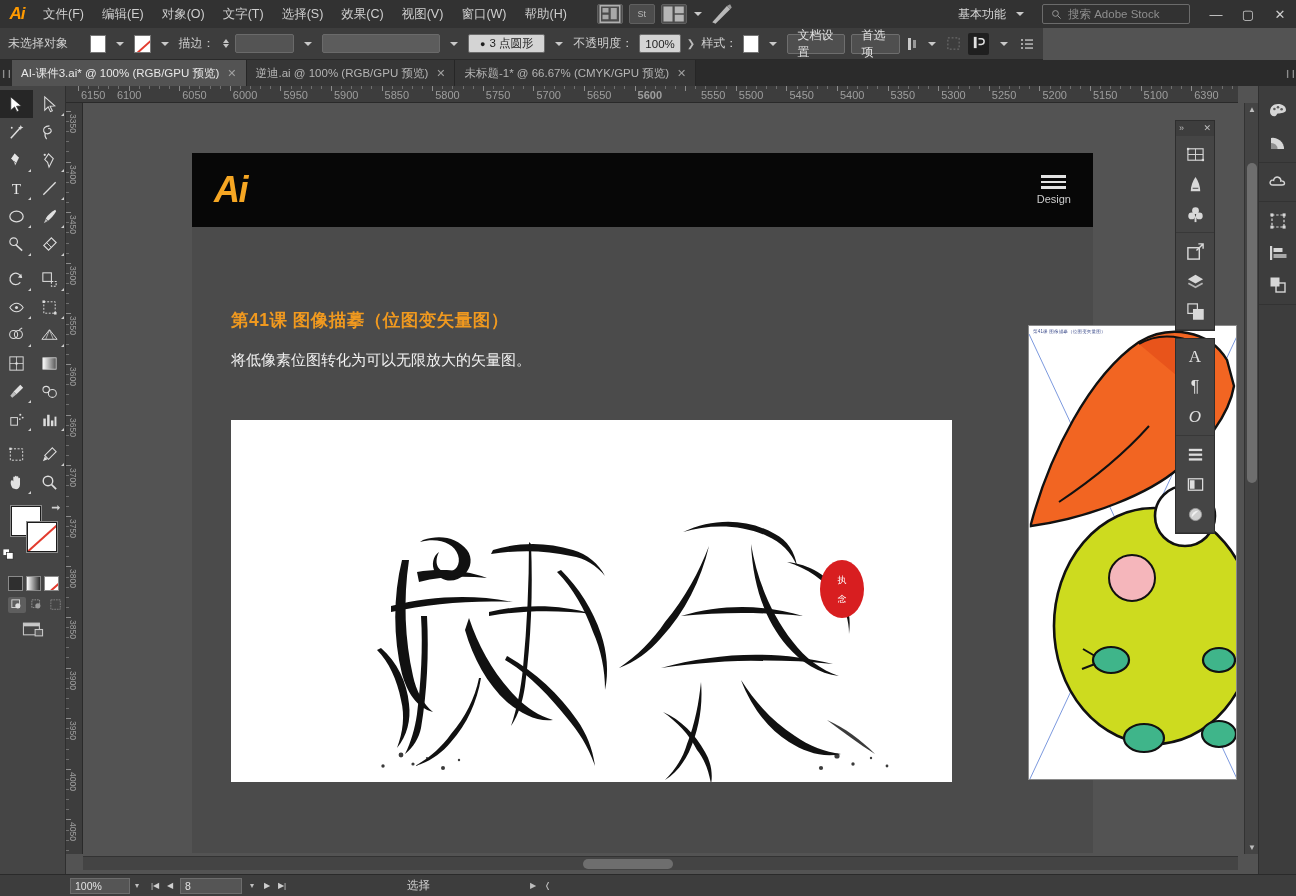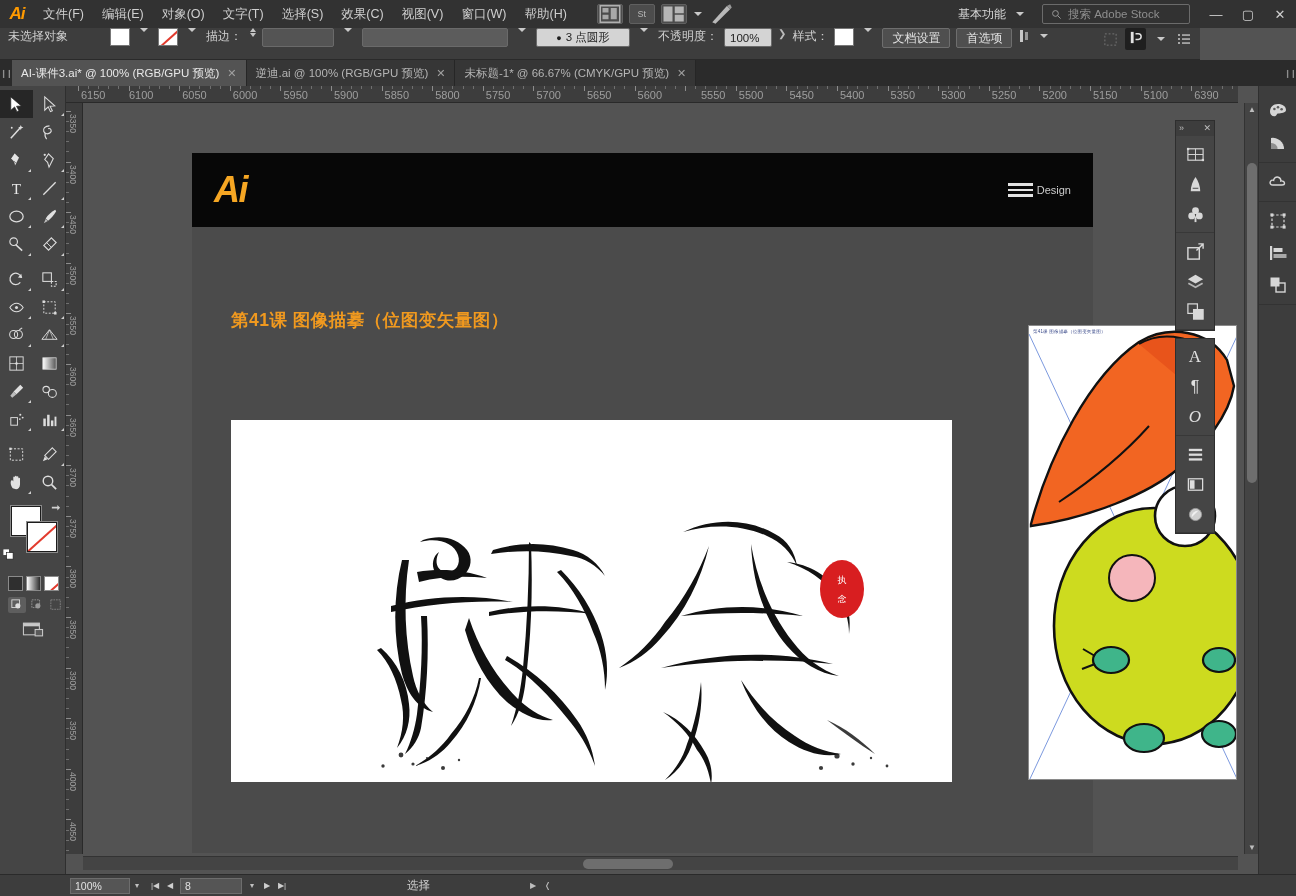--- a/index.html
+++ b/index.html
@@ -42,23 +42,23 @@
     display:flex; align-items:center; gap:6px; height:20px; padding:0 8px;
     border:1px solid #6b6b6b; border-radius:2px; color:#8e8e8e; font-size:11.5px;
     margin-right:10px; min-width:148px;
   }
   .wincontrols { display:flex; align-items:center; height:28px; }
   .wc { width:32px; height:28px; display:flex; align-items:center; justify-content:center;
         color:#cfcfcf; font-size:13px; }
 
   
   .controlbar {
-    position:absolute; left:0; top:28px; width:1200px; height:32px;
+    position:absolute; left:0; top:28px; width:1043px; height:32px;
     background:#3d3d3d; border-bottom:1px solid #2a2a2a;
-    display:flex; align-items:flex-start; padding:0 8px; gap:6px;
+    display:flex; align-items:center; padding:0 8px; gap:6px;
   }
   .cb-label { font-size:12px; color:#cfcfcf; white-space:nowrap; }
   .swatch-box {
     width:20px; height:18px; border:1px solid #777; background:#fff; position:relative;
   }
   .swatch-none {
     width:20px; height:18px; border:1px solid #777; background:#fff; position:relative; overflow:hidden;
   }
   .swatch-none::after {
     content:""; position:absolute; left:-4px; top:8px; width:30px; height:1.5px;
@@ -168,21 +168,21 @@
   }
   
   .slide-hdr {
     position:absolute; left:0; top:0; width:901px; height:74px; background:#070707;
     display:flex; align-items:center; padding:0 22px;
   }
   .slide-ai {
     color:#f5a623; font-size:36px; font-weight:bold; font-style:italic; letter-spacing:-1.5px;
     font-family:"Liberation Sans", sans-serif;
   }
-  .hdr-right { margin-left:auto; display:flex; flex-direction:row; align-items:center; gap:4px; }
+  .hdr-right { margin-left:auto; display:flex; flex-direction:column; align-items:center; gap:4px; }
   .burger { display:flex; flex-direction:column; gap:3px; }
   .burger span { display:block; width:25px; height:2.5px; background:#e2e2e2; }
   .hdr-design { font-size:11px; color:#cdcdcd; }
 
   .slide-title {
     position:absolute; left:39px; top:155px; font-size:17.5px; font-weight:bold; color:#f0991f;
     letter-spacing:0.5px; white-space:nowrap;
   }
   .slide-sub {
     position:absolute; left:39px; top:198px; font-size:15px; color:#f2f2f2; white-space:nowrap;
@@ -648,21 +648,21 @@
   </div>
 
   <div class="ruler-h" id="rh">
       <div class="rh-tick" style="left: 12px;"></div>
       <div class="rh-lab" style="left: 15px;">6150</div>
       <div class="rh-tick" style="left: 22.1px; height: 3px; background: rgb(111, 111, 111);"></div>
       <div class="rh-tick" style="left: 32.2px; height: 3px; background: rgb(111, 111, 111);"></div>
       <div class="rh-tick" style="left: 42.3px; height: 3px; background: rgb(111, 111, 111);"></div>
       <div class="rh-tick" style="left: 52.4px; height: 3px; background: rgb(111, 111, 111);"></div>
       <div class="rh-tick" style="left: 62.6px;"></div>
-      <div class="rh-lab" style="left: 63px;">6100</div>
+      <div class="rh-lab" style="left: 51px;">6100</div>
       <div class="rh-tick" style="left: 72.7px; height: 3px; background: rgb(111, 111, 111);"></div>
       <div class="rh-tick" style="left: 82.8px; height: 3px; background: rgb(111, 111, 111);"></div>
       <div class="rh-tick" style="left: 92.9px; height: 3px; background: rgb(111, 111, 111);"></div>
       <div class="rh-tick" style="left: 103px; height: 3px; background: rgb(111, 111, 111);"></div>
       <div class="rh-tick" style="left: 113.2px;"></div>
       <div class="rh-lab" style="left: 116.2px;">6050</div>
       <div class="rh-tick" style="left: 123.3px; height: 3px; background: rgb(111, 111, 111);"></div>
       <div class="rh-tick" style="left: 133.4px; height: 3px; background: rgb(111, 111, 111);"></div>
       <div class="rh-tick" style="left: 143.5px; height: 3px; background: rgb(111, 111, 111);"></div>
       <div class="rh-tick" style="left: 153.6px; height: 3px; background: rgb(111, 111, 111);"></div>
@@ -708,21 +708,21 @@
       <div class="rh-tick" style="left: 487.6px; height: 3px; background: rgb(111, 111, 111);"></div>
       <div class="rh-tick" style="left: 497.7px; height: 3px; background: rgb(111, 111, 111);"></div>
       <div class="rh-tick" style="left: 507.8px; height: 3px; background: rgb(111, 111, 111);"></div>
       <div class="rh-tick" style="left: 518px;"></div>
       <div class="rh-lab" style="left: 521px;">5650</div>
       <div class="rh-tick" style="left: 528.1px; height: 3px; background: rgb(111, 111, 111);"></div>
       <div class="rh-tick" style="left: 538.2px; height: 3px; background: rgb(111, 111, 111);"></div>
       <div class="rh-tick" style="left: 548.3px; height: 3px; background: rgb(111, 111, 111);"></div>
       <div class="rh-tick" style="left: 558.4px; height: 3px; background: rgb(111, 111, 111);"></div>
       <div class="rh-tick" style="left: 568.6px;"></div>
-      <div class="rh-lab" style="left: 571.6px;">5600</div>
+      <div class="rh-lab" style="left: 571.6px; font-weight: bold;">5600</div>
       <div class="rh-tick" style="left: 578.7px; height: 3px; background: rgb(111, 111, 111);"></div>
       <div class="rh-tick" style="left: 588.8px; height: 3px; background: rgb(111, 111, 111);"></div>
       <div class="rh-tick" style="left: 598.9px; height: 3px; background: rgb(111, 111, 111);"></div>
       <div class="rh-tick" style="left: 609px; height: 3px; background: rgb(111, 111, 111);"></div>
       <div class="rh-tick" style="left: 619.2px;"></div>
       <div class="rh-lab" style="left: 635px;">5550</div>
       <div class="rh-tick" style="left: 629.3px; height: 3px; background: rgb(111, 111, 111);"></div>
       <div class="rh-tick" style="left: 639.4px; height: 3px; background: rgb(111, 111, 111);"></div>
       <div class="rh-tick" style="left: 649.5px; height: 3px; background: rgb(111, 111, 111);"></div>
       <div class="rh-tick" style="left: 659.6px; height: 3px; background: rgb(111, 111, 111);"></div>
@@ -888,20 +888,21 @@
           <div class="burger">
               <span></span>
               <span></span>
               <span></span>
             </div>
           <div class="hdr-design">Design</div>
         </div>
       </div>
 
       <div class="slide-title">第41课  图像描摹（位图变矢量图）</div>
+      <div class="slide-sub">将低像素位图转化为可以无限放大的矢量图。</div>
 
       <div class="img-frame">
         <svg class="calligraphy" viewBox="0 0 721 362">
 
           <g fill="#111111">
             <path d="M192 120 c18 -6 34 -2 44 10 c6 8 4 18 -2 24 c-10 10 -24 8 -30 -2 c-4 -7 -2 -16 4 -20 c-6 12 0 20 8 20 c9 0 14 -8 11 -17 c-4 -12 -20 -18 -38 -13z"></path>
             <path d="M178 140 c-6 40 -4 80 4 116 c3 14 10 28 20 36 c-16 -4 -26 -20 -31 -38 c-9 -36 -9 -78 0 -114z"></path>
             <path d="M186 152 c24 -4 48 -2 70 6 c-22 -2 -46 -2 -68 4z"></path>
             <path d="M160 186 c40 -10 82 -12 122 -4 c-42 -2 -84 2 -122 10z"></path>
             <path d="M196 196 c2 38 0 76 -6 112 c-2 10 -8 20 -16 26 c6 -12 10 -26 12 -40 c4 -32 6 -66 4 -98z"></path>

